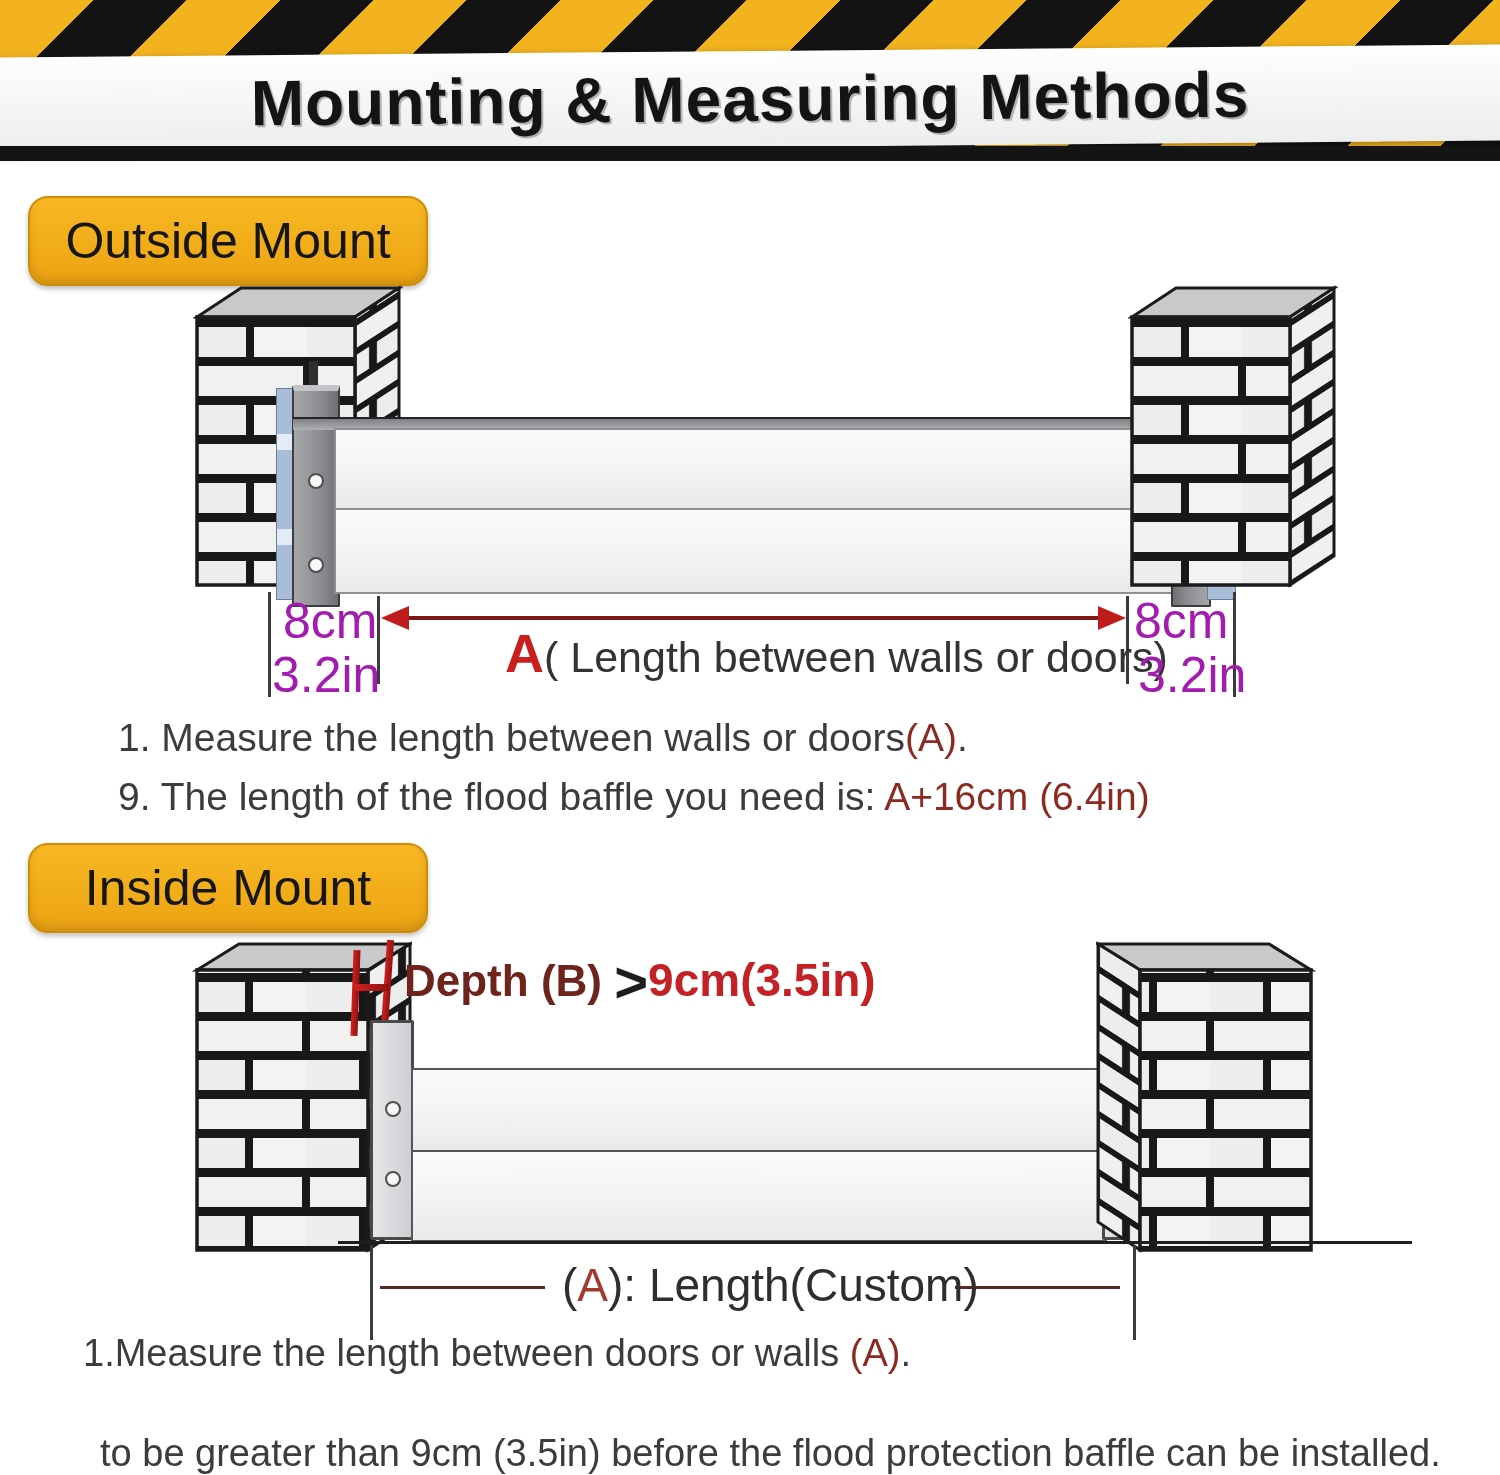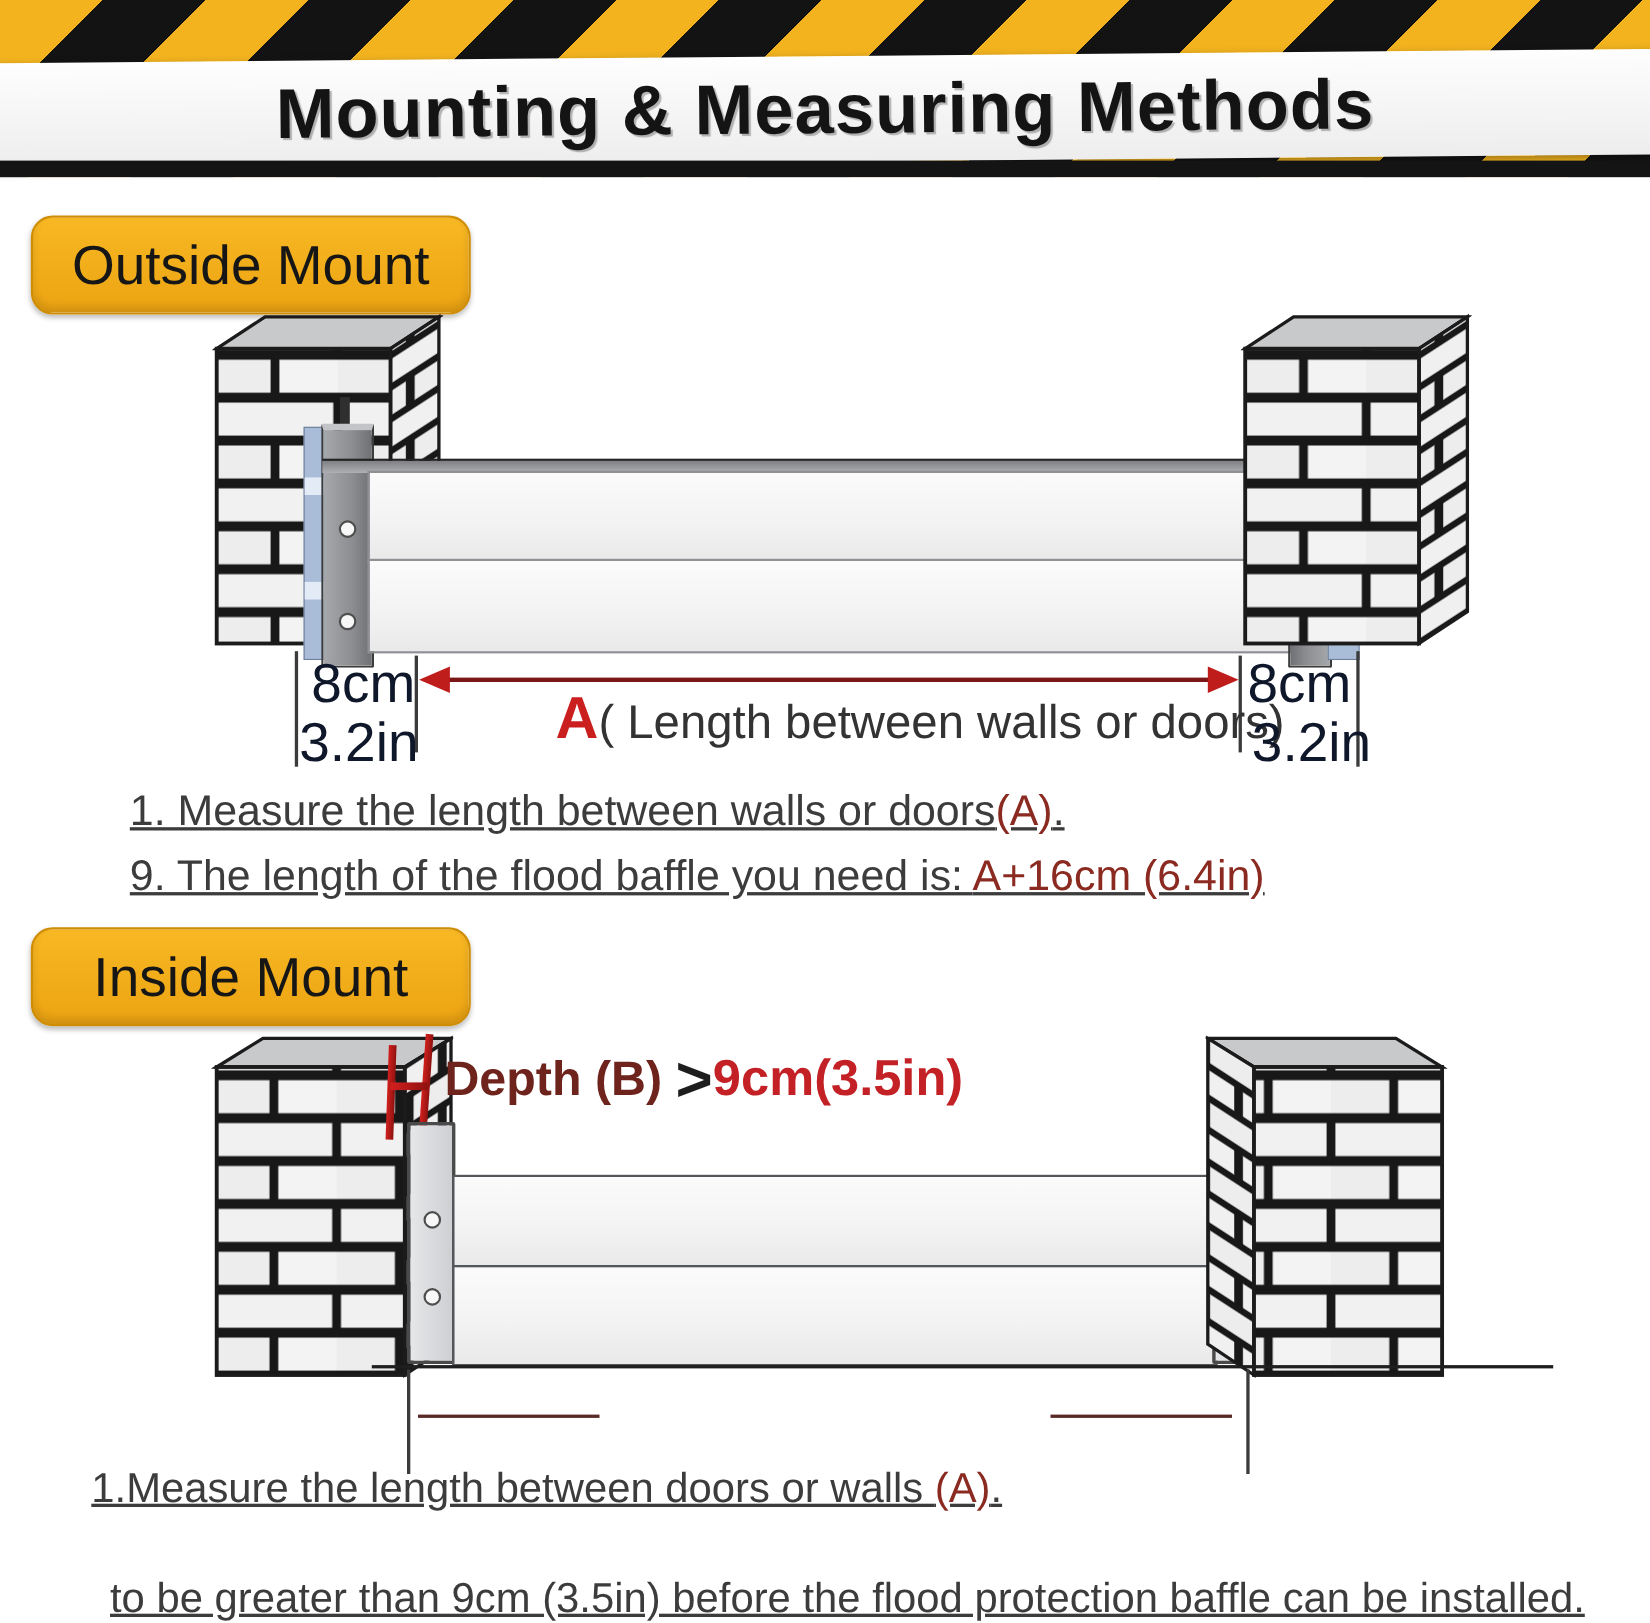--- a/index.html
+++ b/index.html
@@ -49,24 +49,24 @@
   
   .arrow-shaft{position:absolute;left:22px;right:22px;top:10px;height:4px;background:#7c1717;}
   .ah{position:absolute;width:0;height:0;border-top:12px solid transparent;border-bottom:12px solid transparent;}
   .ah.l{left:0;top:0;border-right:28px solid #bf1d1c;}
   .ah.r{right:0;top:0;border-left:28px solid #bf1d1c;}
 
   
   .redbar{position:absolute;background:linear-gradient(90deg,#d2201e,#8e1210);}
 
   
-  .dim-label{font-size:50px;color:#0f172a;}
+  .dim-label{font-size:50px;color:#a21caf;}
   .a-red{font-size:54px;font-weight:bold;color:#cb1f1f;}
   .a-txt{font-size:43px;color:#333;}
-  .instr{font-size:39px;color:#3c3c3c;text-decoration:underline;}
+  .instr{font-size:39px;color:#3c3c3c;}
   .instr.sm{font-size:38px;}
   .accent{color:#8a2a20;}
   .depth-name{font-size:44px;color:#6e231c;}
   .depth-gt{font-size:58px;color:#1d1d1d;vertical-align:-6px;}
   .depth-val{font-size:46px;color:#c32125;}
   .len-label{font-size:46px;color:#2e2e2e;}
   .len-label .red{color:#a23a2e;}
 </style>
 </head>
 <body>
@@ -240,19 +240,22 @@
     <polygon points="44,32 2,6 173,6 215,32" fill="#c8c9ca" stroke="#1b1b1b" stroke-width="3"></polygon>
     <polygon points="44,32 2,6 2,284 44,312" fill="url(#ps4)" stroke="#1b1b1b" stroke-width="3"></polygon>
     <rect x="44" y="32" width="171" height="280" fill="url(#pb4)" stroke="#1b1b1b" stroke-width="3.5"></rect>
   </svg>
 
   <div class="ab ground" style="left:338px;top:1241px;width:1074px;"></div>
   <div class="ab tick" style="left:370px;top:1245px;height:95px;"></div>
   <div class="ab tick" style="left:1133px;top:1245px;height:95px;"></div>
   <div class="ab dimline" style="left:380px;top:1286px;width:165px;"></div>
   <div class="ab dimline" style="left:955px;top:1286px;width:165px;"></div>
+  <div class="ab nw len-label" style="left:562px;top:1258px;">
+    <span>(</span><span class="red">A</span><span>): Length(Custom)</span>
+  </div>
 
   <div class="ab instr sm nw" style="left:83px;top:1332px;">
     <span>1.Measure the length between doors or walls </span><span class="accent">(A)</span><span>.</span>
   </div>
   <div class="ab instr sm nw" style="left:100px;top:1432px;">to be greater than 9cm (3.5in) before the flood protection baffle can be installed.</div>
 
 </div>
 
 </body></html>

